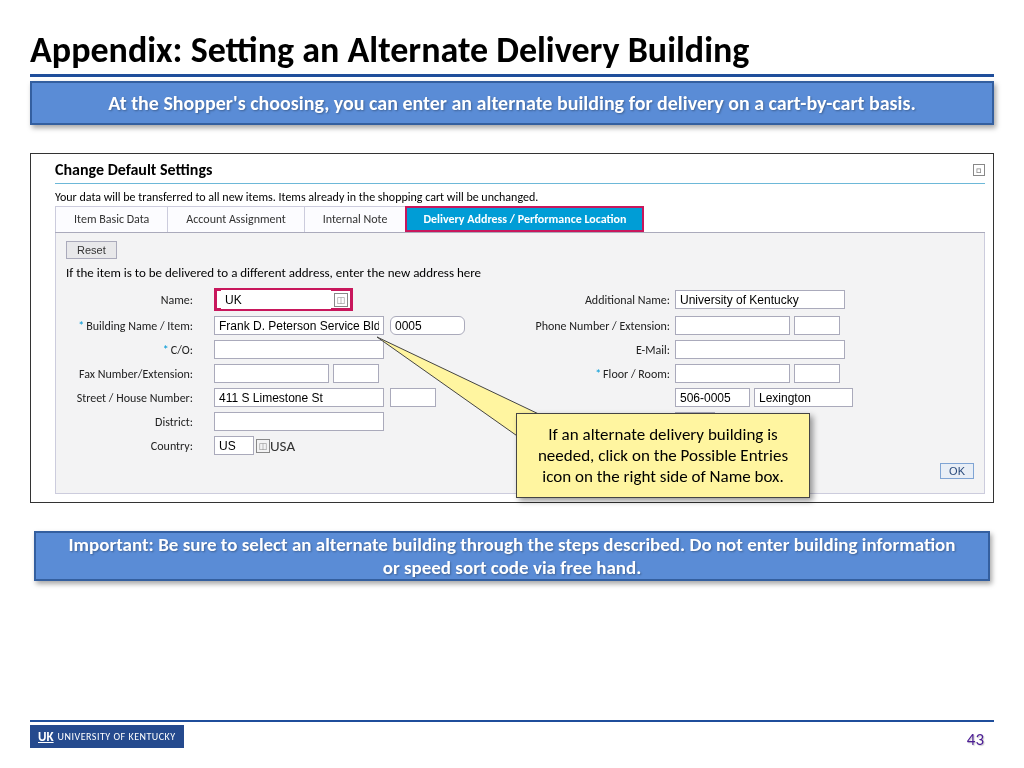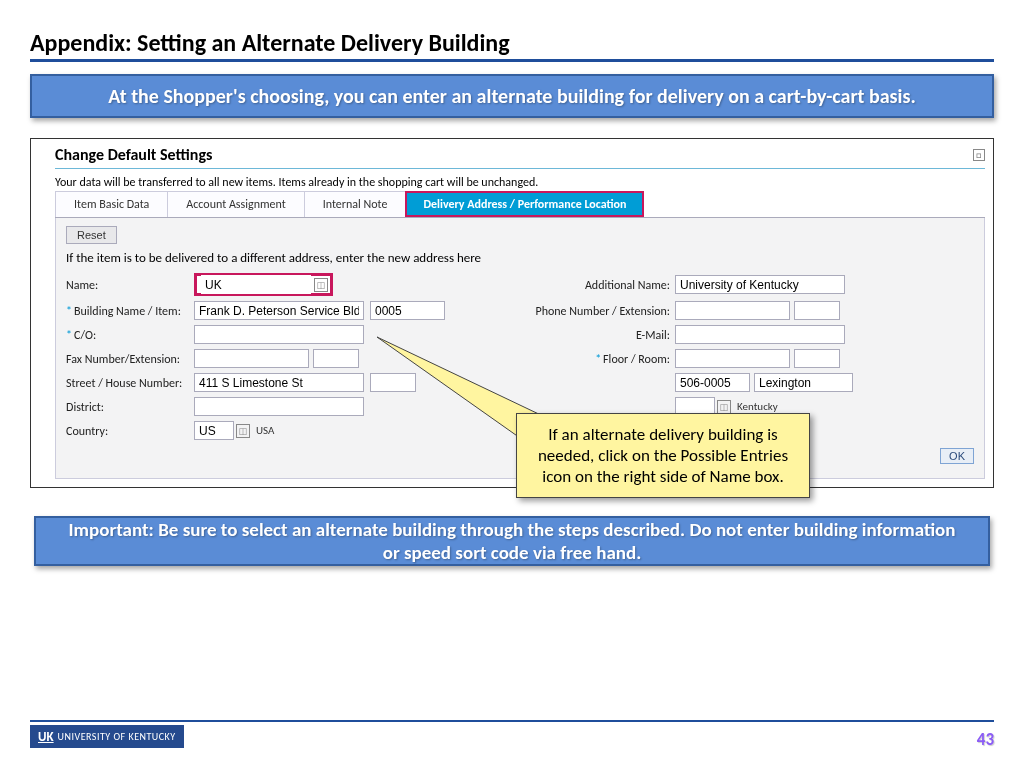--- a/index.html
+++ b/index.html
@@ -1,52 +1,52 @@
 <!DOCTYPE html>
 <html><head>
 <meta charset="utf-8">
 <style>
   * { box-sizing: border-box; margin: 0; padding: 0; }
   body { width: 1024px; height: 768px; background: #fff; font-family: Calibri, Arial, sans-serif; overflow: hidden; position: relative; }
   .slide { padding: 28px 30px 0 30px; }
-  .title { font-size: 24px; font-weight: bold; color: #000; border-bottom: 3px solid #1f4e9b; padding-bottom: 2px; margin-bottom: 12px; }
-  .banner { background: #5a8cd6; border: 2px solid #345f9f; color: #fff; font-size: 20px; font-weight: bold; text-align: center; padding: 8px 14px; box-shadow: 2px 3px 5px rgba(0,0,0,0.35); margin-bottom: 20px; text-shadow: 1px 1px 2px rgba(0,0,0,0.3); }
+  .title { font-size: 36px; font-weight: bold; color: #000; border-bottom: 3px solid #1f4e9b; padding-bottom: 2px; margin-bottom: 4px; }
+  .banner { background: #5a8cd6; border: 2px solid #345f9f; color: #fff; font-size: 20px; font-weight: bold; text-align: center; padding: 8px 14px; box-shadow: 2px 3px 5px rgba(0,0,0,0.35); margin-bottom: 28px; text-shadow: 1px 1px 2px rgba(0,0,0,0.3); }
   .panel-wrap { border: 1px solid #333; padding: 6px 8px 8px 24px; background: #fff; margin-bottom: 28px; }
   .panel-title { font-weight: bold; font-size: 16px; color: #000; padding-bottom: 4px; border-bottom: 1px solid #6db8d8; display: flex; justify-content: space-between; align-items: center; }
   .min-icon { width: 12px; height: 12px; border: 1px solid #888; color: #888; font-size: 9px; line-height: 10px; text-align: center; }
   .note { font-size: 12px; color: #000; margin: 6px 0 2px; }
   .tabs { display: flex; font-size: 12px; border-bottom: 1px solid #aab; }
   .tab { padding: 5px 18px; border: 1px solid #ccd; border-bottom: none; background: #fcfcff; color: #333; margin-right: -1px; }
   .tab-active { background: #009dd6; color: #fff; font-weight: bold; border: 2px solid #c8175c; padding: 4px 16px; }
   .form-area { background: #f3f3f4; border: 1px solid #ccd; border-top: none; padding: 6px 10px 14px; }
   .reset-btn { background: #e8e8ea; border: 1px solid #aab; font-size: 11px; padding: 2px 10px; color: #333; }
   .hint { font-size: 13px; margin: 6px 0 8px; color: #000; }
   .row { display: flex; margin-bottom: 5px; font-size: 12px; }
   .col { display: flex; align-items: center; width: 50%; }
-  .lbl { width: 127px; text-align: left; color: #222; margin-right: 1px; }
+  .lbl { width: 127px; text-align: right; color: #222; margin-right: 21px; }
   .lbl-r { width: 150px; text-align: right; color: #222; margin-right: 5px; }
   .req::before { content: "*"; color: #0099d6; margin-right: 2px; }
   input.fld { border: 1px solid #aab; background: #fff; height: 19px; font-size: 12px; padding: 0 4px; }
   .w170 { width: 170px; } .w75 { width: 75px; } .w115 { width: 115px; } .w46 { width: 46px; } .w85 { width: 99px; } .w40 { width: 40px; }
   .name-wrap { display: flex; align-items: center; position: relative; }
   .name-box { border: 3px solid #c8175c; display: flex; align-items: center; background: #fff; height: 23px; padding: 0 2px 0 4px; }
   .name-box input { border: none; width: 110px; }
   .picker { width: 14px; height: 14px; border: 1px solid #888; color: #888; font-size: 9px; line-height: 12px; text-align: center; margin-left: 3px; }
-  .country-text { font-size: 11px; color: #333; margin-left: 6px; }
+  .country-text { font-size: 15px; color: #333; }
   .ok-area { text-align: right; margin-top: 4px; }
   .ok-btn { background: #e8eef6; border: 1px solid #7fa4d4; color: #2a4a7b; padding: 1px 8px; font-size: 11px; }
   .callout { position: absolute; left: 516px; top: 413px; width: 294px; background: #fff5a0; border: 1px solid #444; box-shadow: 3px 3px 6px rgba(0,0,0,0.4); padding: 10px 12px; font-size: 17px; text-align: center; color: #000; }
   .callout-arrow { position: absolute; left: 375px; top: 335px; width: 0; height: 0; pointer-events: none; }
   .callout-arrow svg { position: absolute; }
   .important { background: #5a8cd6; border: 2px solid #345f9f; color: #fff; font-size: 19px; font-weight: bold; text-align: center; padding: 0 22px; box-shadow: 2px 3px 5px rgba(0,0,0,0.35); text-shadow: 1px 1px 2px rgba(0,0,0,0.3); margin: 0 4px; }
   .footer { position: absolute; bottom: 20px; left: 30px; right: 30px; display: flex; align-items: center; border-top: 2px solid #1f4e9b; padding-top: 3px; }
   .uk-logo { background: #254a8e; color: #fff; font-size: 11px; padding: 4px 8px; display: flex; align-items: center; }
   .uk-mark { font-weight: bold; font-size: 13px; margin-right: 4px; text-decoration: underline; }
   .uk-name { letter-spacing: 0.5px; font-size: 10px; }
-  .pagenum { position: absolute; right: 0; bottom: -2px; font-size: 17px; font-weight: bold; color: #8b5cf6; text-shadow: 1px 1px 1px rgba(0,0,0,0.2); }
+  .pagenum { position: absolute; right: 10px; bottom: -2px; font-size: 17px; font-weight: normal; color: #4c1d95; text-shadow: 1px 1px 1px rgba(0,0,0,0.2); }
 </style>
 </head>
 <body>
 
 <div class="slide">
   <h1 class="title">Appendix: Setting an Alternate Delivery Building</h1>
 
   <div class="banner">At the Shopper's choosing, you can enter an alternate building for delivery on a cart-by-cart basis.</div>
 
   <div class="panel-wrap">
@@ -80,21 +80,21 @@
         <div class="col">
           <span class="lbl-r">Additional Name:</span>
           <input class="fld w170" value="University of Kentucky" style="">
         </div>
       </div>
 
       <div class="row">
         <div class="col">
           <span class="lbl req">Building Name / Item:</span>
           <input class="fld w170" value="Frank D. Peterson Service Bldg" style="">
-          <input class="fld w75" style="margin-left: 6px;" value="0005">
+          <input class="fld w75" style="margin-left: 6px; border-radius: 6px;" value="0005">
         </div>
         <div class="col">
           <span class="lbl-r">Phone Number / Extension:</span>
           <input class="fld w115" style="">
           <input class="fld w46" style="margin-left: 4px;">
         </div>
       </div>
 
       <div class="row">
         <div class="col">

